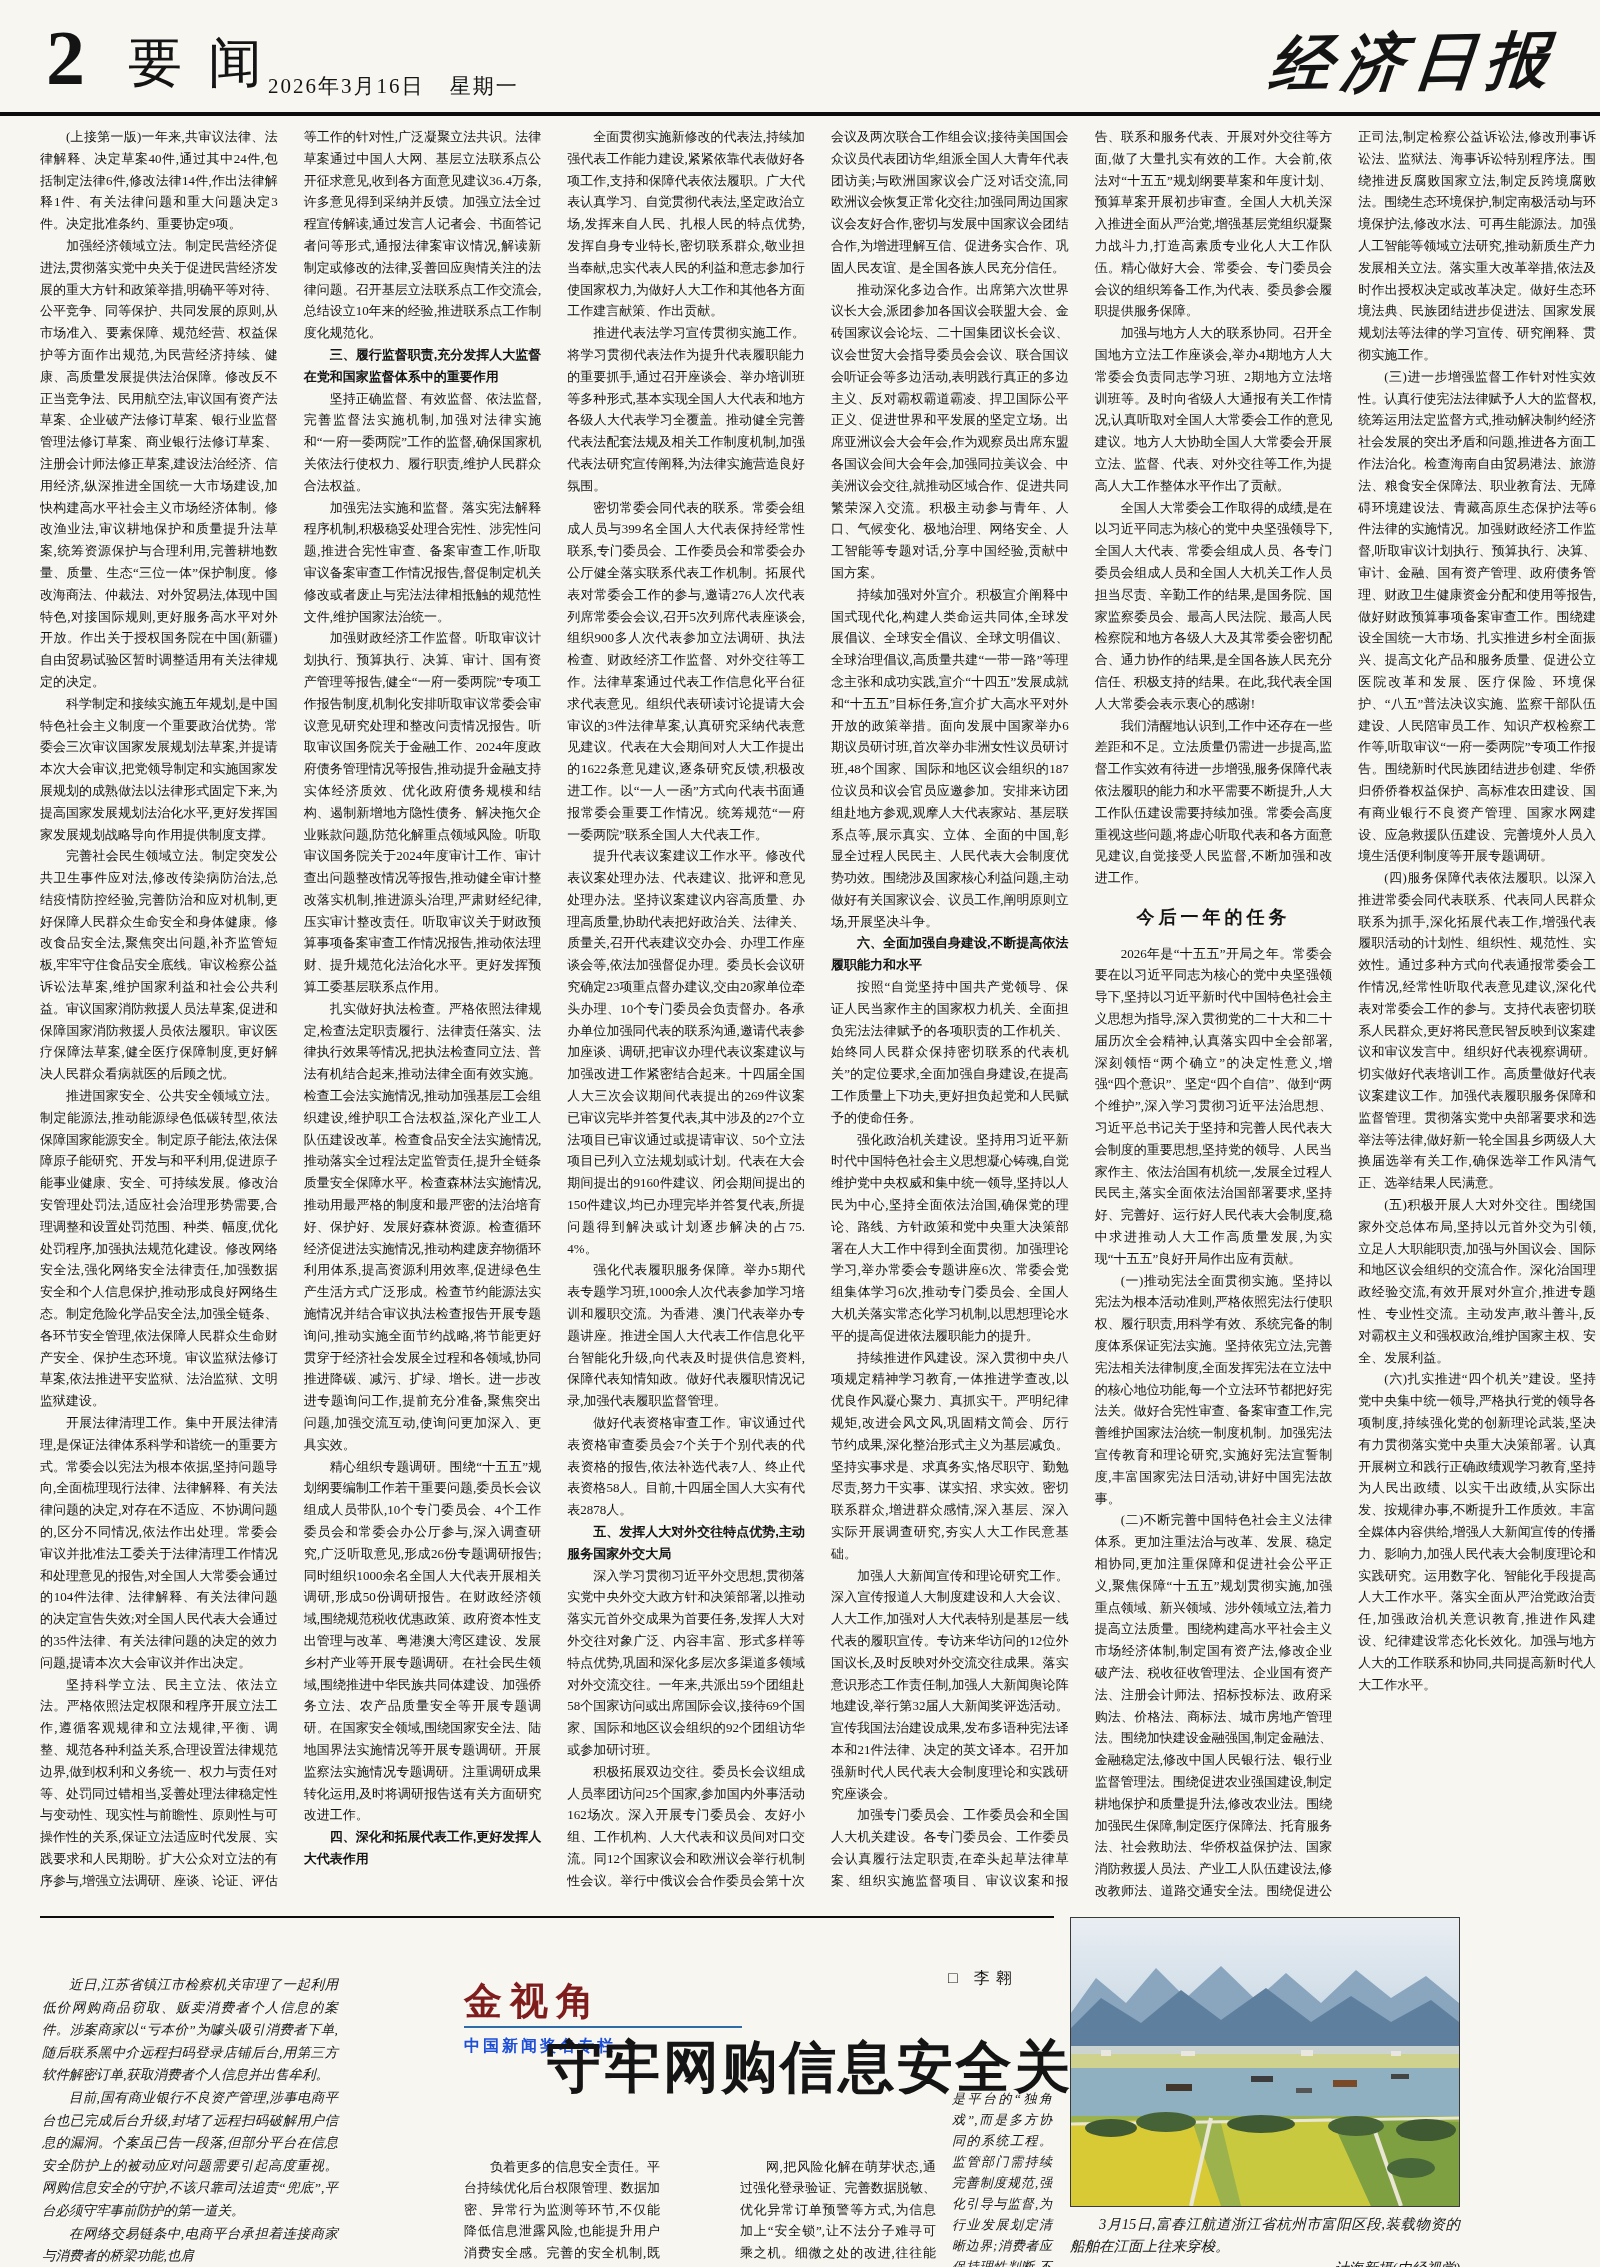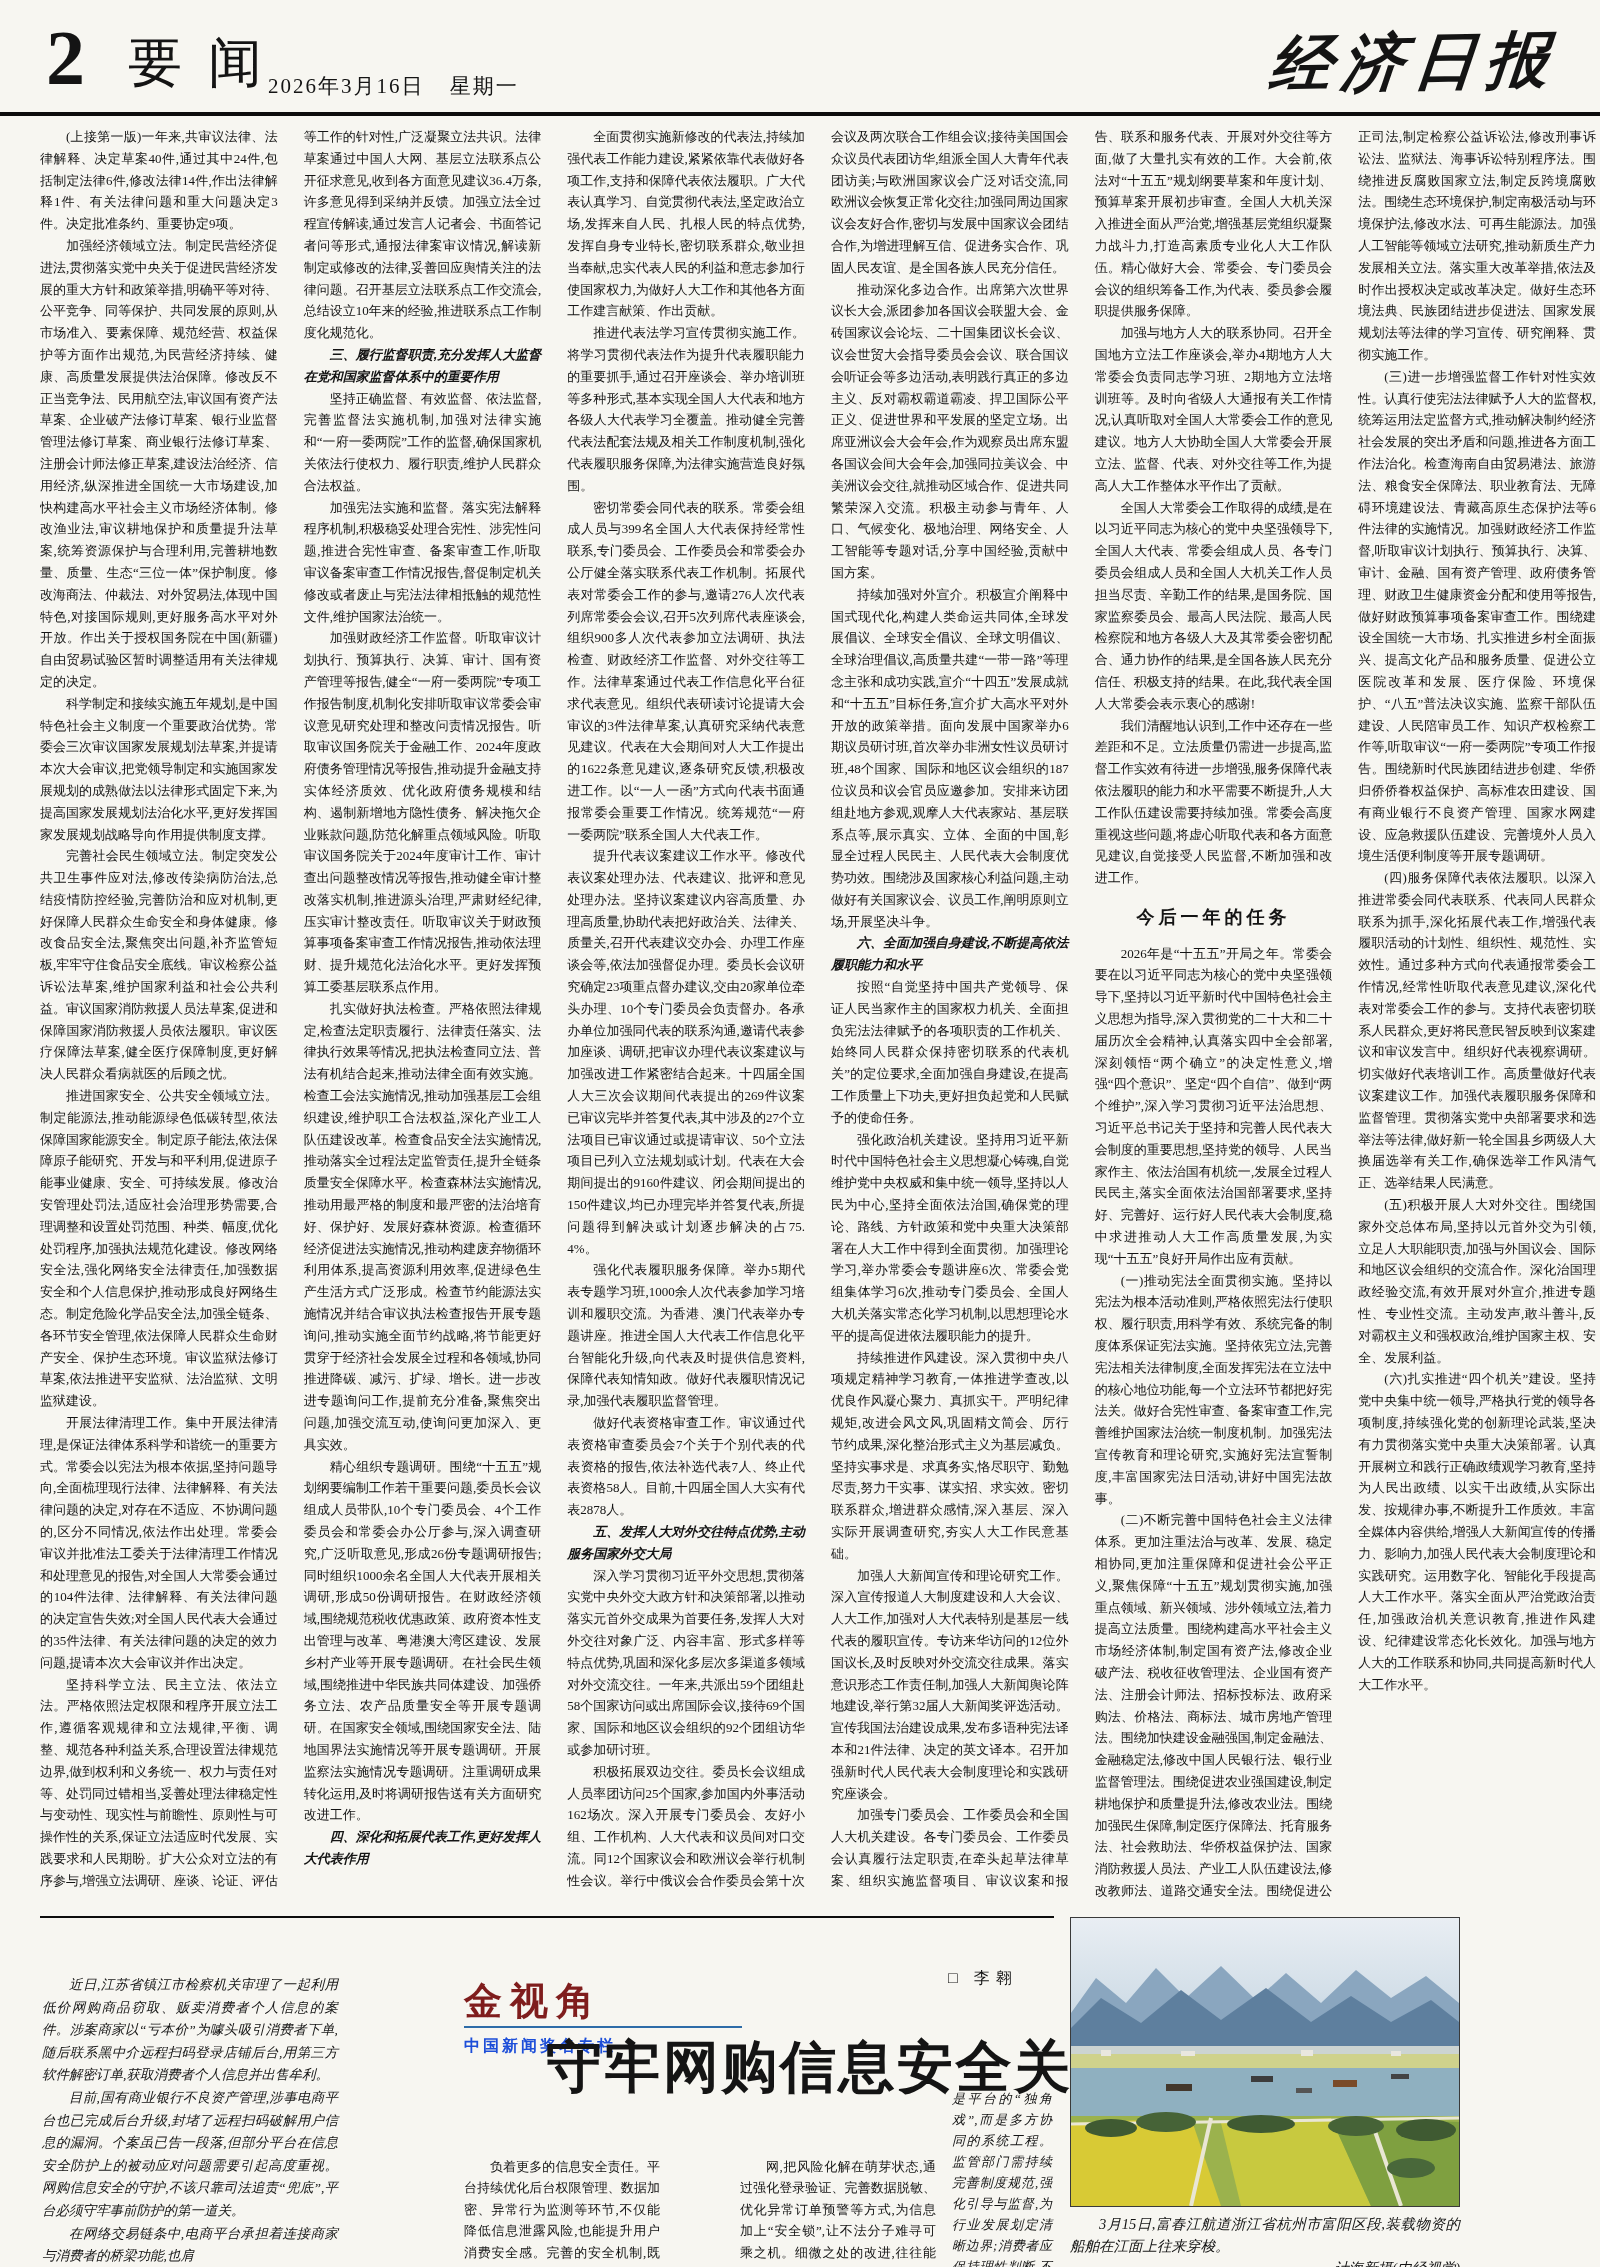--- a/index.html
+++ b/index.html
@@ -16,21 +16,21 @@
   .pagedate{position:absolute;left:268px;top:72px;font-size:21px;letter-spacing:2px;}
   .masthead{position:absolute;right:42px;top:22px;font-size:62px;font-weight:bold;font-style:italic;letter-spacing:10px;transform:skewX(-6deg) rotate(-1deg);line-height:80px;}
   
   .report{
     position:absolute;top:126px;left:40px;width:1556px;height:1784px;
     column-count:6;column-gap:26px;column-fill:auto;
     font-size:13px;line-height:21.8px;text-align:justify;word-break:break-all;
     overflow:hidden;
   }
   .rp{margin:0;text-indent:2em;}
-  .rp.h{font-weight:bold;font-family:"Liberation Sans","DejaVu Sans",sans-serif;font-style:italic;}
+  .rp.h{font-weight:bold;font-family:"Liberation Sans","DejaVu Sans",sans-serif;}
   .rp.ch{
     text-indent:0;text-align:center;font-weight:bold;font-size:18px;
     font-family:"Liberation Sans","DejaVu Sans",sans-serif;
     margin:18px 0 14px 0;letter-spacing:4px;
   }
   
   .bottom-rule{position:absolute;top:1916px;left:40px;width:1014px;height:2px;background:#0d0d0d;}
   
   .feature{position:absolute;top:1930px;left:40px;width:1014px;height:337px;}
   .lede{position:absolute;left:2px;top:44px;width:296px;font-style:italic;font-size:13.5px;line-height:22.6px;text-align:justify;word-break:break-all;}
@@ -81,21 +81,21 @@
     <p class="rp p">开展法律清理工作。集中开展法律清理,是保证法律体系科学和谐统一的重要方式。常委会以宪法为根本依据,坚持问题导向,全面梳理现行法律、法律解释、有关法律问题的决定,对存在不适应、不协调问题的,区分不同情况,依法作出处理。常委会审议并批准法工委关于法律清理工作情况和处理意见的报告,对全国人大常委会通过的104件法律、法律解释、有关法律问题的决定宣告失效;对全国人民代表大会通过的35件法律、有关法律问题的决定的效力问题,提请本次大会审议并作出决定。</p>
     <p class="rp p">坚持科学立法、民主立法、依法立法。严格依照法定权限和程序开展立法工作,遵循客观规律和立法规律,平衡、调整、规范各种利益关系,合理设置法律规范边界,做到权利和义务统一、权力与责任对等、处罚同过错相当,妥善处理法律稳定性与变动性、现实性与前瞻性、原则性与可操作性的关系,保证立法适应时代发展、实践要求和人民期盼。扩大公众对立法的有序参与,增强立法调研、座谈、论证、评估等工作的针对性,广泛凝聚立法共识。法律草案通过中国人大网、基层立法联系点公开征求意见,收到各方面意见建议36.4万条,许多意见得到采纳并反馈。加强立法全过程宣传解读,通过发言人记者会、书面答记者问等形式,通报法律案审议情况,解读新制定或修改的法律,妥善回应舆情关注的法律问题。召开基层立法联系点工作交流会,总结设立10年来的经验,推进联系点工作制度化规范化。</p>
     <p class="rp h">三、履行监督职责,充分发挥人大监督在党和国家监督体系中的重要作用</p>
     <p class="rp p">坚持正确监督、有效监督、依法监督,完善监督法实施机制,加强对法律实施和“一府一委两院”工作的监督,确保国家机关依法行使权力、履行职责,维护人民群众合法权益。</p>
     <p class="rp p">加强宪法实施和监督。落实宪法解释程序机制,积极稳妥处理合宪性、涉宪性问题,推进合宪性审查、备案审查工作,听取审议备案审查工作情况报告,督促制定机关修改或者废止与宪法法律相抵触的规范性文件,维护国家法治统一。</p>
     <p class="rp p">加强财政经济工作监督。听取审议计划执行、预算执行、决算、审计、国有资产管理等报告,健全“一府一委两院”专项工作报告制度,机制化安排听取审议常委会审议意见研究处理和整改问责情况报告。听取审议国务院关于金融工作、2024年度政府债务管理情况等报告,推动提升金融支持实体经济质效、优化政府债务规模和结构、遏制新增地方隐性债务、解决拖欠企业账款问题,防范化解重点领域风险。听取审议国务院关于2024年度审计工作、审计查出问题整改情况等报告,推动健全审计整改落实机制,推进源头治理,严肃财经纪律,压实审计整改责任。听取审议关于财政预算事项备案审查工作情况报告,推动依法理财、提升规范化法治化水平。更好发挥预算工委基层联系点作用。</p>
     <p class="rp p">扎实做好执法检查。严格依照法律规定,检查法定职责履行、法律责任落实、法律执行效果等情况,把执法检查同立法、普法有机结合起来,推动法律全面有效实施。检查工会法实施情况,推动加强基层工会组织建设,维护职工合法权益,深化产业工人队伍建设改革。检查食品安全法实施情况,推动落实全过程法定监管责任,提升全链条质量安全保障水平。检查森林法实施情况,推动用最严格的制度和最严密的法治培育好、保护好、发展好森林资源。检查循环经济促进法实施情况,推动构建废弃物循环利用体系,提高资源利用效率,促进绿色生产生活方式广泛形成。检查节约能源法实施情况并结合审议执法检查报告开展专题询问,推动实施全面节约战略,将节能更好贯穿于经济社会发展全过程和各领域,协同推进降碳、减污、扩绿、增长。进一步改进专题询问工作,提前充分准备,聚焦突出问题,加强交流互动,使询问更加深入、更具实效。</p>
     <p class="rp p">精心组织专题调研。围绕“十五五”规划纲要编制工作若干重要问题,委员长会议组成人员带队,10个专门委员会、4个工作委员会和常委会办公厅参与,深入调查研究,广泛听取意见,形成26份专题调研报告;同时组织1000余名全国人大代表开展相关调研,形成50份调研报告。在财政经济领域,围绕规范税收优惠政策、政府资本性支出管理与改革、粤港澳大湾区建设、发展乡村产业等开展专题调研。在社会民生领域,围绕推进中华民族共同体建设、加强侨务立法、农产品质量安全等开展专题调研。在国家安全领域,围绕国家安全法、陆地国界法实施情况等开展专题调研。开展监察法实施情况专题调研。注重调研成果转化运用,及时将调研报告送有关方面研究改进工作。</p>
     <p class="rp h">四、深化和拓展代表工作,更好发挥人大代表作用</p>
     <p class="rp p">全面贯彻实施新修改的代表法,持续加强代表工作能力建设,紧紧依靠代表做好各项工作,支持和保障代表依法履职。广大代表认真学习、自觉贯彻代表法,坚定政治立场,发挥来自人民、扎根人民的特点优势,发挥自身专业特长,密切联系群众,敬业担当奉献,忠实代表人民的利益和意志参加行使国家权力,为做好人大工作和其他各方面工作建言献策、作出贡献。</p>
-    <p class="rp p">推进代表法学习宣传贯彻实施工作。将学习贯彻代表法作为提升代表履职能力的重要抓手,通过召开座谈会、举办培训班等多种形式,基本实现全国人大代表和地方各级人大代表学习全覆盖。推动健全完善代表法配套法规及相关工作制度机制,强化代表履职服务保障,为法律实施营造良好氛围。</p>
+    <p class="rp p">推进代表法学习宣传贯彻实施工作。将学习贯彻代表法作为提升代表履职能力的重要抓手,通过召开座谈会、举办培训班等多种形式,基本实现全国人大代表和地方各级人大代表学习全覆盖。推动健全完善代表法配套法规及相关工作制度机制,加强代表法研究宣传阐释,为法律实施营造良好氛围。</p>
     <p class="rp p">密切常委会同代表的联系。常委会组成人员与399名全国人大代表保持经常性联系,专门委员会、工作委员会和常委会办公厅健全落实联系代表工作机制。拓展代表对常委会工作的参与,邀请276人次代表列席常委会会议,召开5次列席代表座谈会,组织900多人次代表参加立法调研、执法检查、财政经济工作监督、对外交往等工作。法律草案通过代表工作信息化平台征求代表意见。组织代表研读讨论提请大会审议的3件法律草案,认真研究采纳代表意见建议。代表在大会期间对人大工作提出的1622条意见建议,逐条研究反馈,积极改进工作。以“一人一函”方式向代表书面通报常委会重要工作情况。统筹规范“一府一委两院”联系全国人大代表工作。</p>
     <p class="rp p">提升代表议案建议工作水平。修改代表议案处理办法、代表建议、批评和意见处理办法。坚持议案建议内容高质量、办理高质量,协助代表把好政治关、法律关、质量关,召开代表建议交办会、办理工作座谈会等,依法加强督促办理。委员长会议研究确定23项重点督办建议,交由20家单位牵头办理、10个专门委员会负责督办。各承办单位加强同代表的联系沟通,邀请代表参加座谈、调研,把审议办理代表议案建议与加强改进工作紧密结合起来。十四届全国人大三次会议期间代表提出的269件议案已审议完毕并答复代表,其中涉及的27个立法项目已审议通过或提请审议、50个立法项目已列入立法规划或计划。代表在大会期间提出的9160件建议、闭会期间提出的150件建议,均已办理完毕并答复代表,所提问题得到解决或计划逐步解决的占75.4%。</p>
     <p class="rp p">强化代表履职服务保障。举办5期代表专题学习班,1000余人次代表参加学习培训和履职交流。为香港、澳门代表举办专题讲座。推进全国人大代表工作信息化平台智能化升级,向代表及时提供信息资料,保障代表知情知政。做好代表履职情况记录,加强代表履职监督管理。</p>
     <p class="rp p">做好代表资格审查工作。审议通过代表资格审查委员会7个关于个别代表的代表资格的报告,依法补选代表7人、终止代表资格58人。目前,十四届全国人大实有代表2878人。</p>
     <p class="rp h">五、发挥人大对外交往特点优势,主动服务国家外交大局</p>
     <p class="rp p">深入学习贯彻习近平外交思想,贯彻落实党中央外交大政方针和决策部署,以推动落实元首外交成果为首要任务,发挥人大对外交往对象广泛、内容丰富、形式多样等特点优势,巩固和深化多层次多渠道多领域对外交流交往。一年来,共派出59个团组赴58个国家访问或出席国际会议,接待69个国家、国际和地区议会组织的92个团组访华或参加研讨班。</p>
     <p class="rp p">积极拓展双边交往。委员长会议组成人员率团访问25个国家,参加国内外事活动162场次。深入开展专门委员会、友好小组、工作机构、人大代表和议员间对口交流。同12个国家议会和欧洲议会举行机制性会议。举行中俄议会合作委员会第十次会议及两次联合工作组会议;接待美国国会众议员代表团访华,组派全国人大青年代表团访美;与欧洲国家议会广泛对话交流,同欧洲议会恢复正常化交往;加强同周边国家议会友好合作,密切与发展中国家议会团结合作,为增进理解互信、促进务实合作、巩固人民友谊、是全国各族人民充分信任。</p>
     <p class="rp p">推动深化多边合作。出席第六次世界议长大会,派团参加各国议会联盟大会、金砖国家议会论坛、二十国集团议长会议、议会世贸大会指导委员会会议、联合国议会听证会等多边活动,表明践行真正的多边主义、反对霸权霸道霸凌、捍卫国际公平正义、促进世界和平发展的坚定立场。出席亚洲议会大会年会,作为观察员出席东盟各国议会间大会年会,加强同拉美议会、中美洲议会交往,就推动区域合作、促进共同繁荣深入交流。积极主动参与青年、人口、气候变化、极地治理、网络安全、人工智能等专题对话,分享中国经验,贡献中国方案。</p>
     <p class="rp p">持续加强对外宣介。积极宣介阐释中国式现代化,构建人类命运共同体,全球发展倡议、全球安全倡议、全球文明倡议、全球治理倡议,高质量共建“一带一路”等理念主张和成功实践,宣介“十四五”发展成就和“十五五”目标任务,宣介扩大高水平对外开放的政策举措。面向发展中国家举办6期议员研讨班,首次举办非洲女性议员研讨班,48个国家、国际和地区议会组织的187位议员和议会官员应邀参加。安排来访团组赴地方参观,观摩人大代表家站、基层联系点等,展示真实、立体、全面的中国,彰显全过程人民民主、人民代表大会制度优势功效。围绕涉及国家核心利益问题,主动做好有关国家议会、议员工作,阐明原则立场,开展坚决斗争。</p>
     <p class="rp h">六、全面加强自身建设,不断提高依法履职能力和水平</p>

